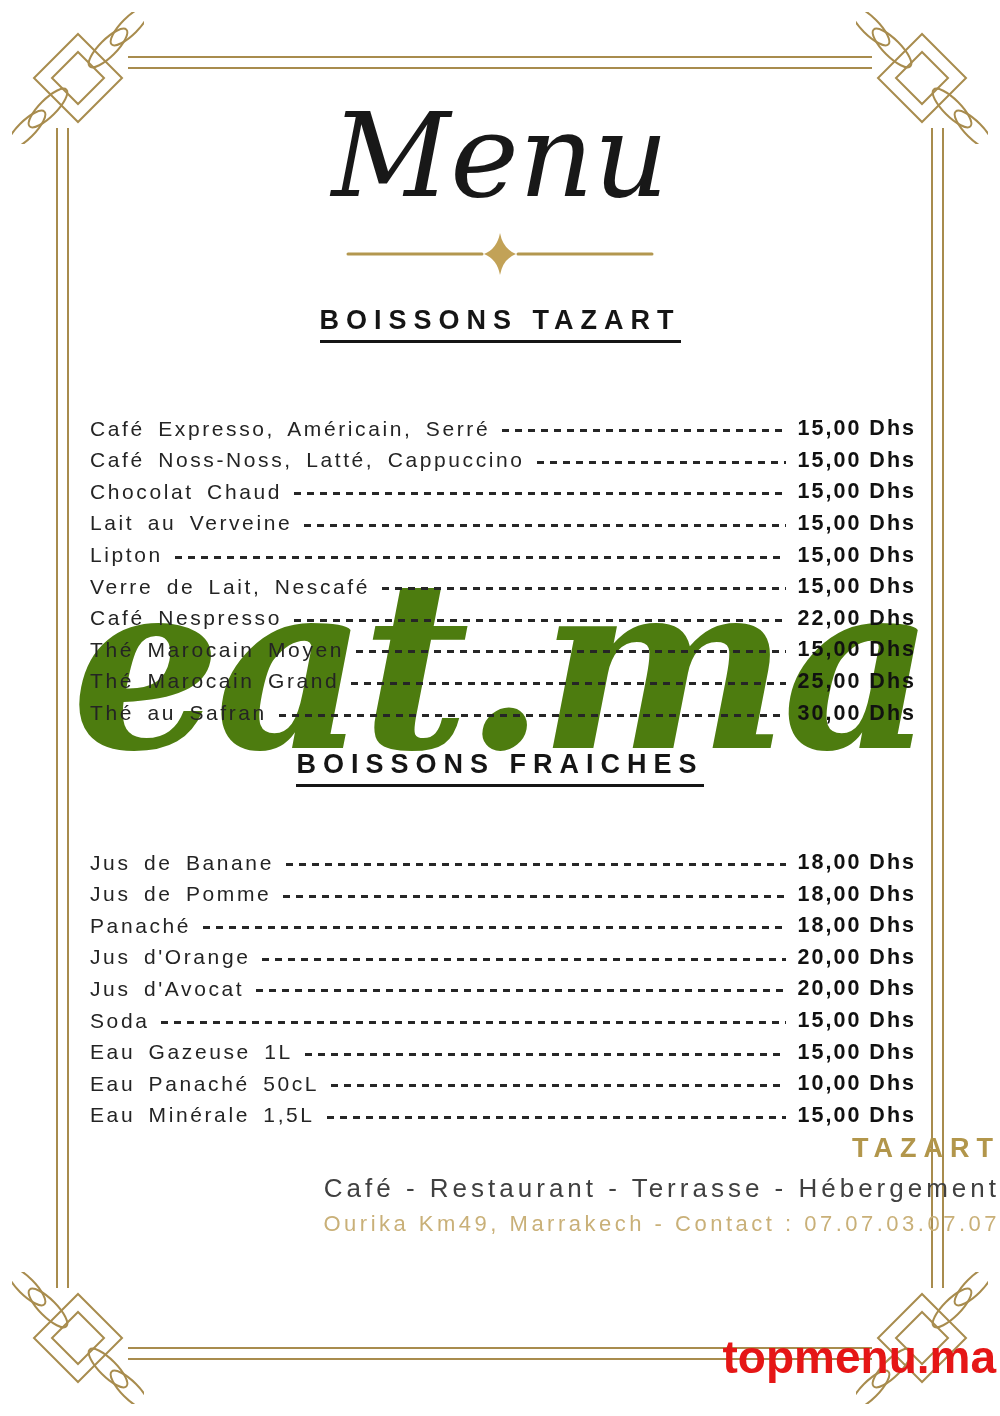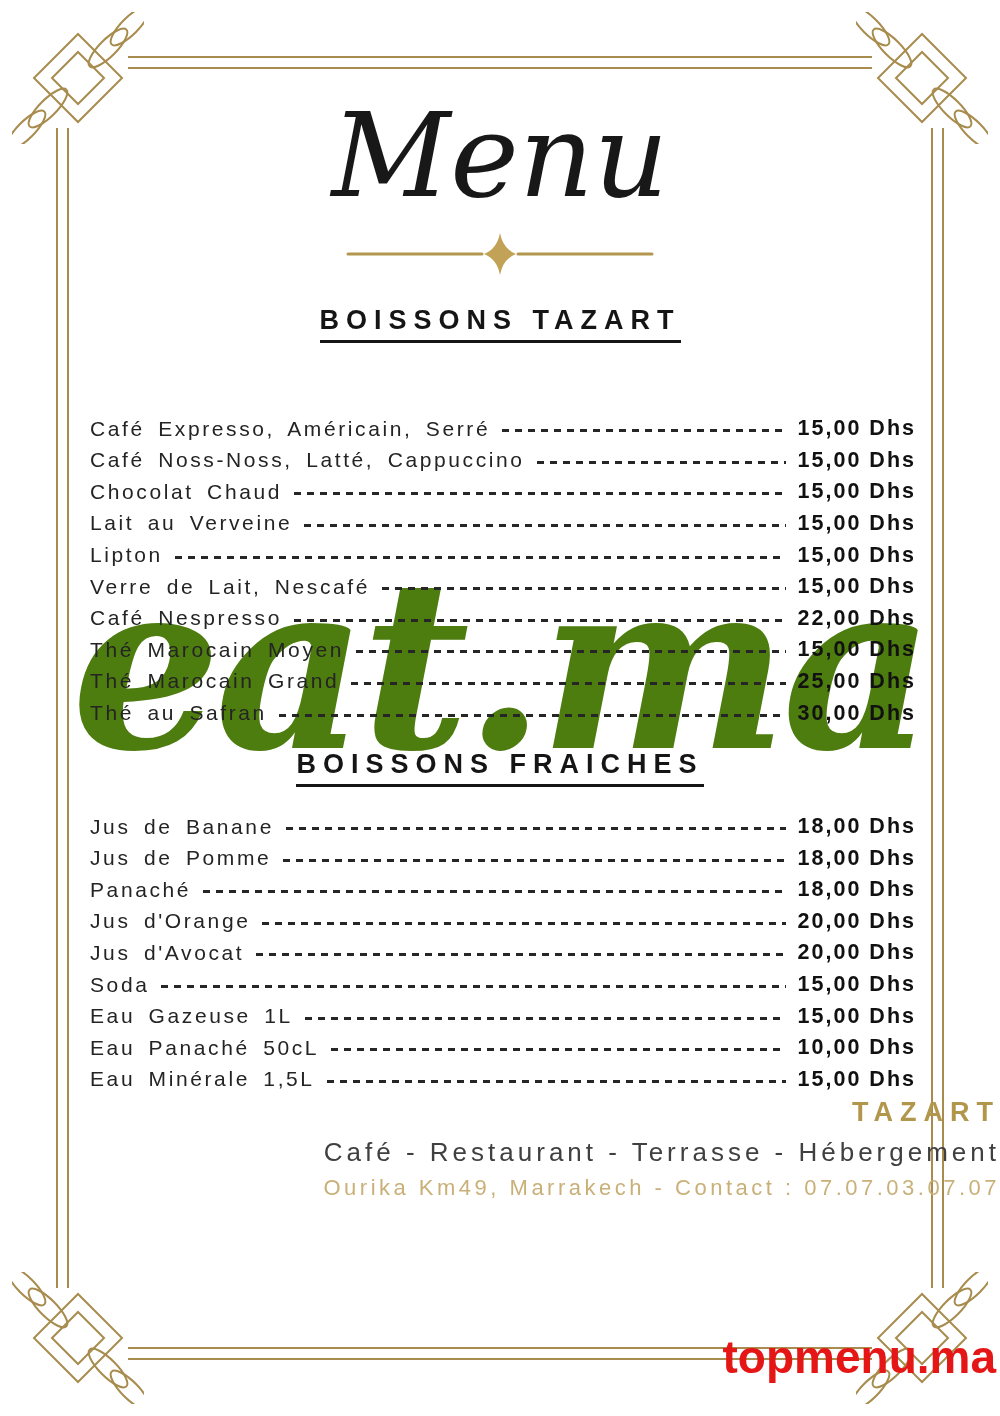--- a/index.html
+++ b/index.html
@@ -56,21 +56,21 @@
   .heading{
     display:inline-block;margin:0;
     font-size:27px;font-weight:700;letter-spacing:7px;
     color:#151515;
     border-bottom:3px solid #151515;
     padding-bottom:4px;
   }
   .sec0 .hwrap{margin-top:28px;}
   .sec0 .items{margin-top:70px;}
   .sec1 .hwrap{margin-top:20px;}
-  .sec1 .items{margin-top:24px;text-align:center;}
+  .sec1 .items{margin-top:60px;text-align:center;}
   .items{padding:0 84px 0 90px;}
   .row{display:flex;align-items:center;height:31.6px;}
   .iname{
     white-space:nowrap;font-size:21px;font-weight:400;
     letter-spacing:2.6px;word-spacing:5px;color:#242424;
   }
   .leader{
     flex:1;height:3px;margin:4px 12px 0 12px;
     background:repeating-linear-gradient(90deg,#262626 0 7px,transparent 7px 13px);
   }

